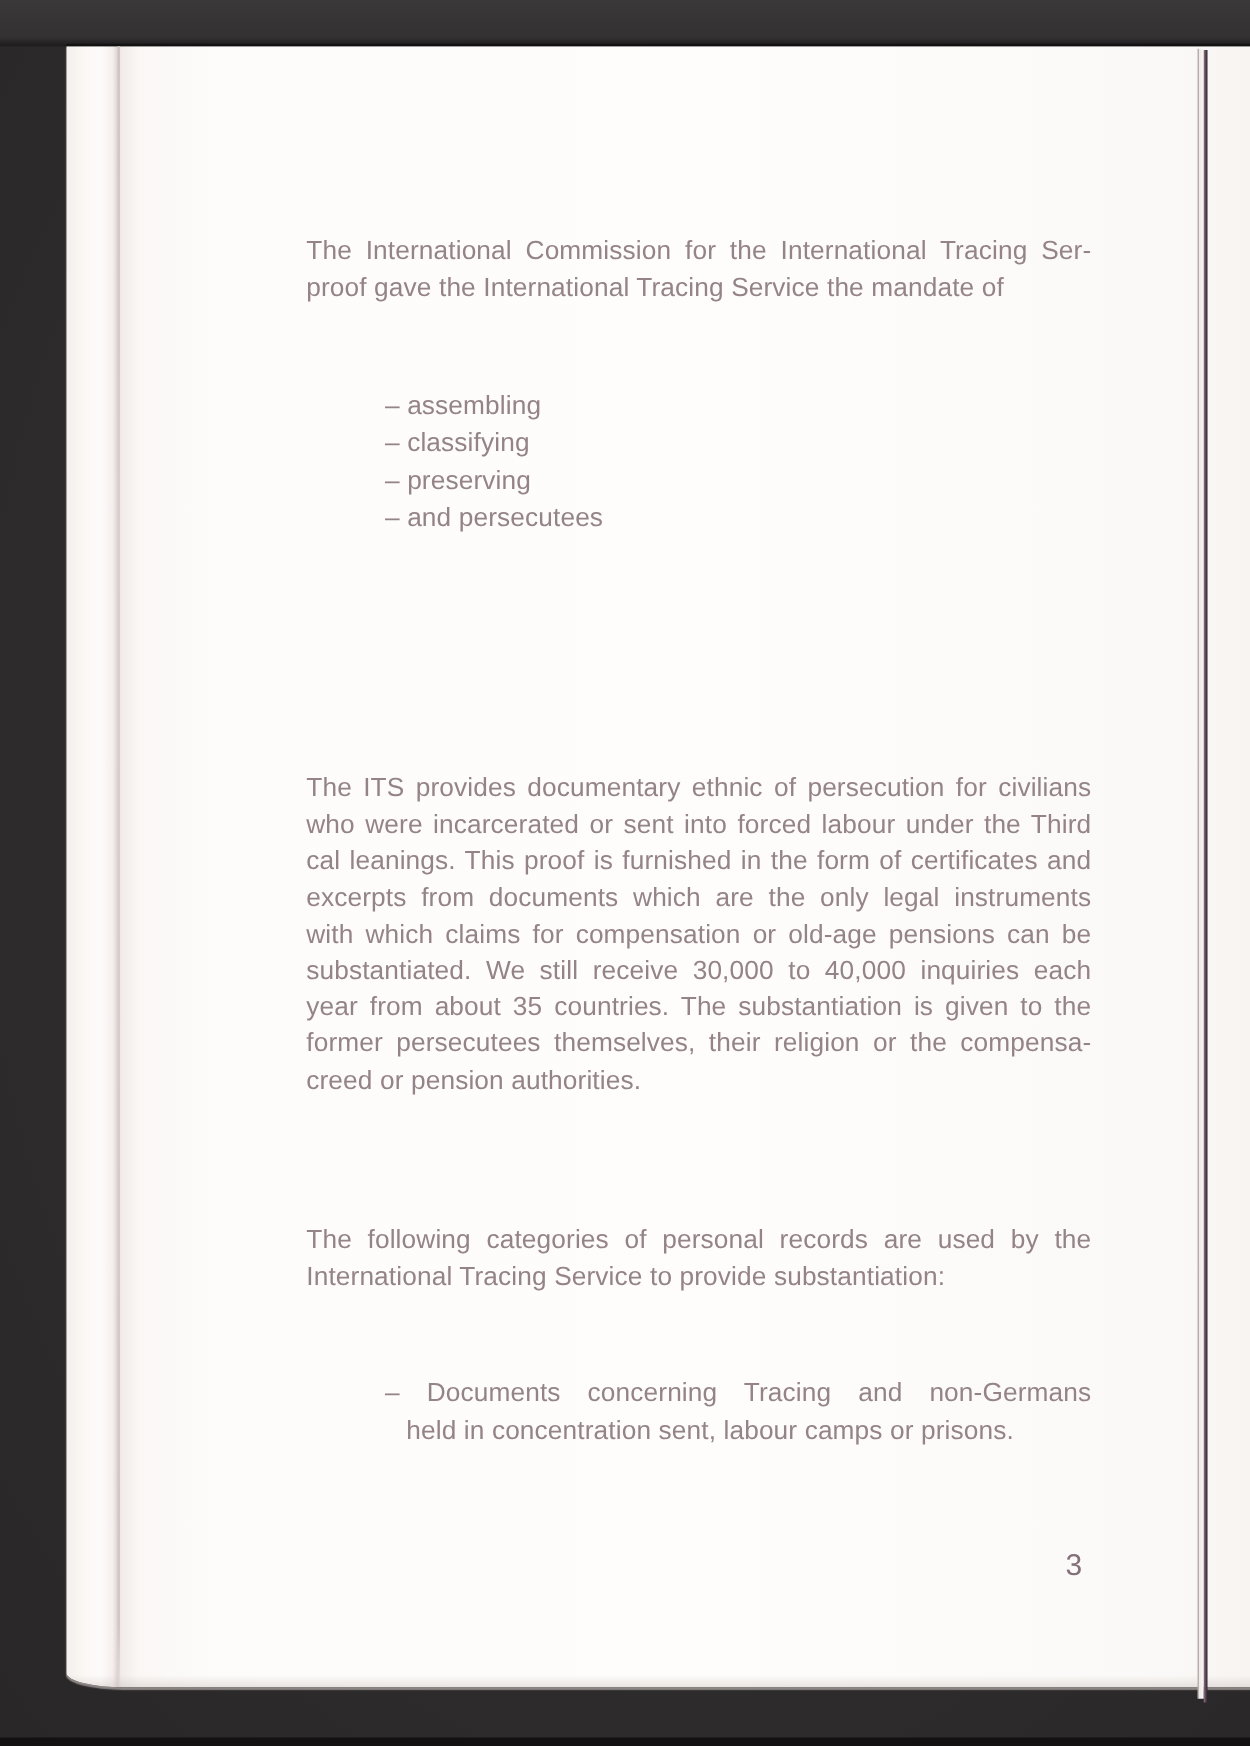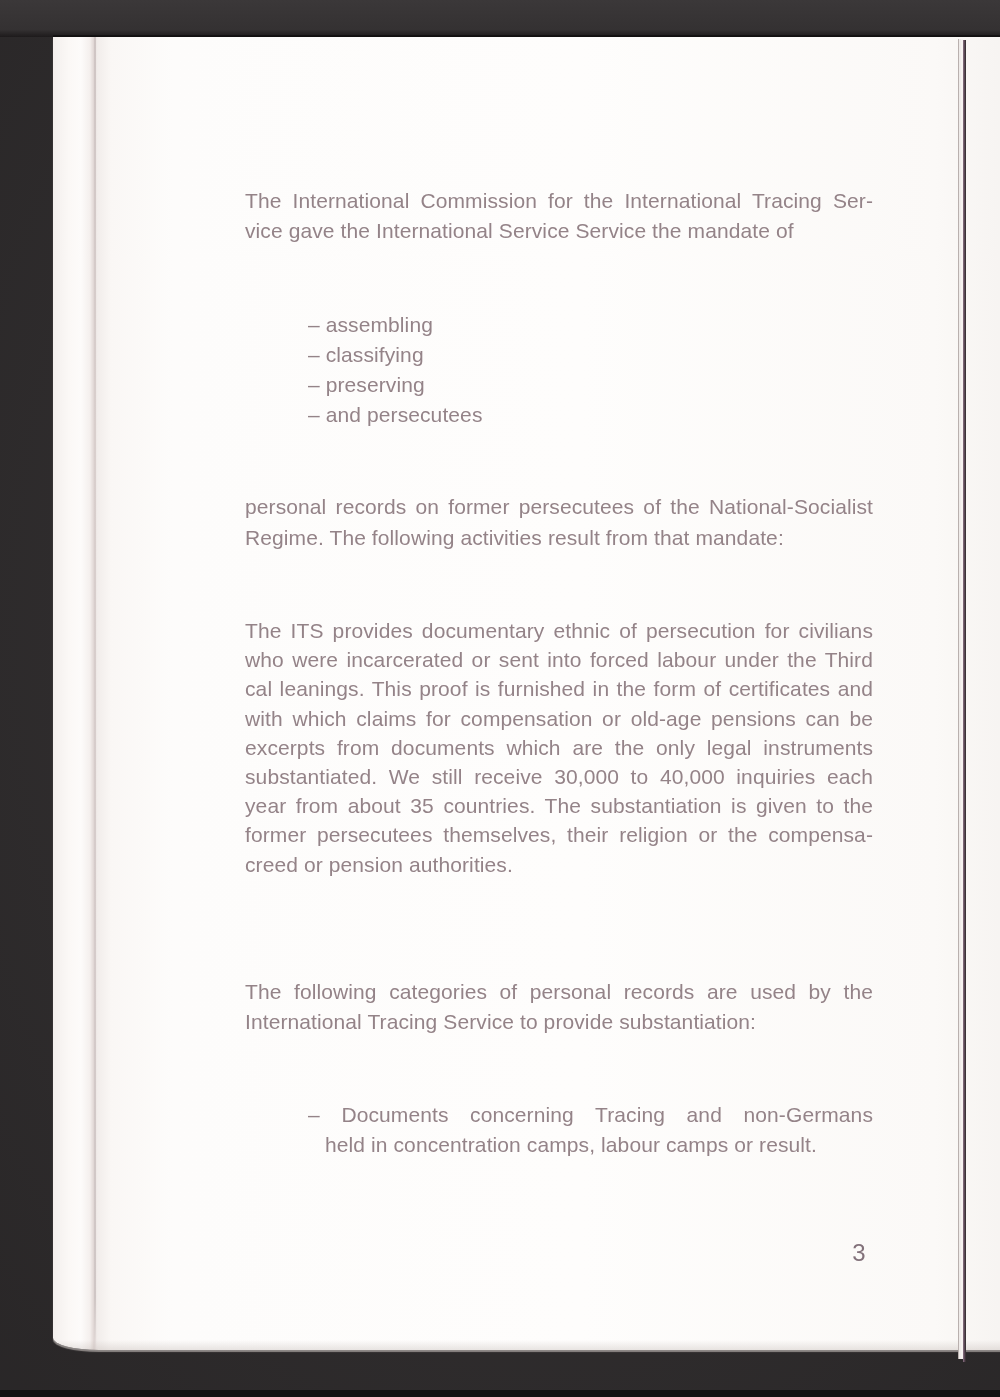--- a/index.html
+++ b/index.html
@@ -77,55 +77,51 @@
 <body>
 
 <div class="scene">
   <div class="backdrop-top"></div>
 
   <div class="page">
     <div class="crease"></div>
 
     <div class="tb tb-intro">
         <div class="line just">The International Commission for the International Tracing Ser-</div>
-        <div class="line">vice gave the International Service Service the mandate of</div>
+        <div class="line">proof gave the International Tracing Service the mandate of</div>
       </div>
 
     <div class="tb tb-mandate-list">
         <div class="line">– assembling</div>
         <div class="line">– classifying</div>
         <div class="line">– preserving</div>
         <div class="line">– and persecutees</div>
       </div>
 
-    <div class="tb tb-object">
-        <div class="line just">personal records on former persecutees of the National-Socialist</div>
-        <div class="line">Regime. The following activities result from that mandate:</div>
-      </div>
 
     <div class="tb tb-activities">
         <div class="line just">The ITS provides documentary ethnic of persecution for civilians</div>
         <div class="line just">who were incarcerated or sent into forced labour under the Third</div>
         <div class="line just">cal leanings. This proof is furnished in the form of certificates and</div>
+        <div class="line just">excerpts from documents which are the only legal instruments</div>
         <div class="line just">with which claims for compensation or old-age pensions can be</div>
-        <div class="line just">excerpts from documents which are the only legal instruments</div>
         <div class="line just">substantiated. We still receive 30,000 to 40,000 inquiries each</div>
         <div class="line just">year from about 35 countries. The substantiation is given to the</div>
         <div class="line just">former persecutees themselves, their religion or the compensa-</div>
         <div class="line">creed or pension authorities.</div>
       </div>
 
     <div class="tb tb-categories">
         <div class="line just">The following categories of personal records are used by the</div>
         <div class="line">International Tracing Service to provide substantiation:</div>
       </div>
 
     <div class="tb tb-doc-list">
         <div class="line just">– Documents concerning Tracing and non-Germans</div>
-        <div class="line ind">held in concentration camps, labour camps or result.</div>
+        <div class="line ind">held in concentration sent, labour camps or prisons.</div>
       </div>
 
     <div class="page-number">3</div>
   </div>
 
   <div class="edge-stack"></div>
   <div class="cover-edge"></div>
   <div class="bottom-strip"></div>
 </div>
 

